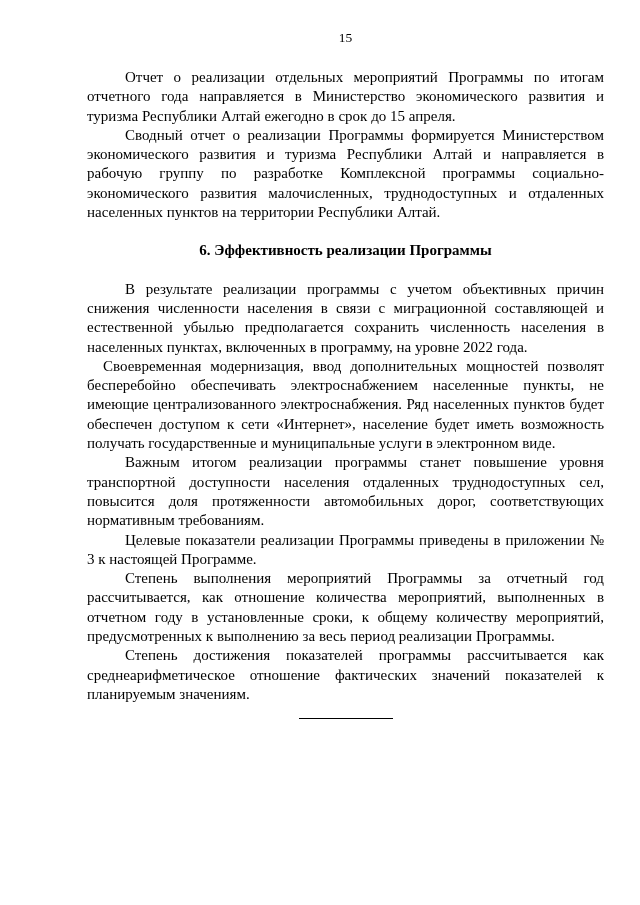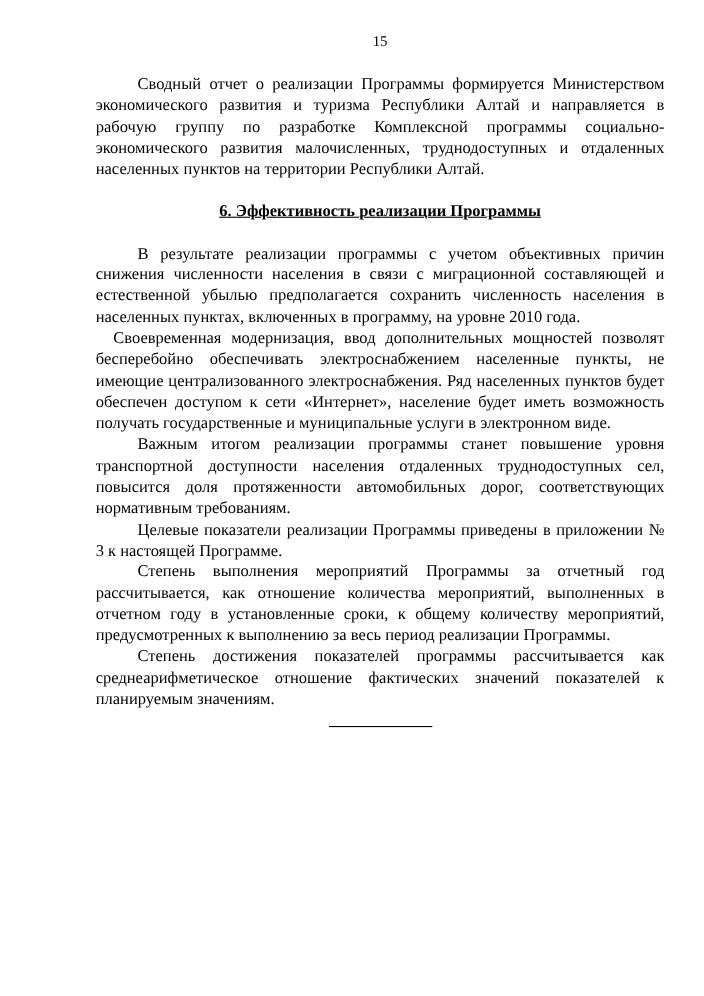--- a/index.html
+++ b/index.html
@@ -33,38 +33,38 @@
   }
   .doc-body .para.small-indent {
     text-indent: 16px;
   }
   .doc-body .heading {
     font-size: 15px;
     line-height: 19.3px;
     font-weight: bold;
     text-align: center;
     margin: 19px 0 19px 0;
-    text-decoration: underline;
   }
   .doc-body .divider {
     width: 94px;
     height: 0;
     border-top: 1px solid #000000;
     margin: 14px auto 0 auto;
   }
 </style>
 </head>
 <body>
 
 <div class="page">
   <div class="page-number">15</div>
   <div class="doc-body">
+      <p class="para">Отчет о реализации отдельных мероприятий Программы по итогам отчетного года направляется в Министерство экономического развития и туризма Республики Алтай ежегодно в срок до 15 апреля.</p>
       <p class="para">Сводный отчет о реализации Программы формируется Министерством экономического развития и туризма Республики Алтай и направляется в рабочую группу по разработке Комплексной программы социально-экономического развития малочисленных, труднодоступных и отдаленных населенных пунктов на территории Республики Алтай.</p>
       <h2 class="heading">6. Эффективность реализации Программы</h2>
-      <p class="para">В результате реализации программы с учетом объективных причин снижения численности населения в связи с миграционной составляющей и естественной убылью предполагается сохранить численность населения в населенных пунктах, включенных в программу, на уровне 2010 года.</p>
+      <p class="para">В результате реализации программы с учетом объективных причин снижения численности населения в связи с миграционной составляющей и естественной убылью предполагается сохранить численность населения в населенных пунктах, включенных в программу, на уровне 2022 года.</p>
       <p class="para small-indent">Своевременная модернизация, ввод дополнительных мощностей позволят бесперебойно обеспечивать электроснабжением населенные пункты, не имеющие централизованного электроснабжения. Ряд населенных пунктов будет обеспечен доступом к сети «Интернет», население будет иметь возможность получать государственные и муниципальные услуги в электронном виде.</p>
       <p class="para">Важным итогом реализации программы станет повышение уровня транспортной доступности населения отдаленных труднодоступных сел, повысится доля протяженности автомобильных дорог, соответствующих нормативным требованиям.</p>
       <p class="para">Целевые показатели реализации Программы приведены в приложении № 3 к настоящей Программе.</p>
       <p class="para">Степень выполнения мероприятий Программы за отчетный год рассчитывается, как отношение количества мероприятий, выполненных в отчетном году в установленные сроки, к общему количеству мероприятий, предусмотренных к выполнению за весь период реализации Программы.</p>
       <p class="para">Степень достижения показателей программы рассчитывается как среднеарифметическое отношение фактических значений показателей к планируемым значениям.</p>
       <div class="divider"></div>
     </div>
 </div>
 
 </body></html>

